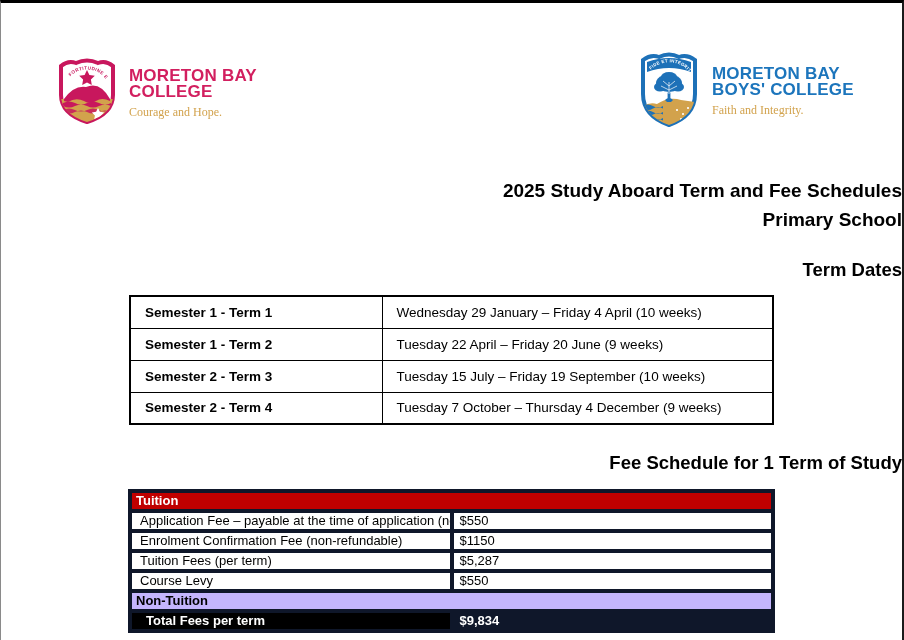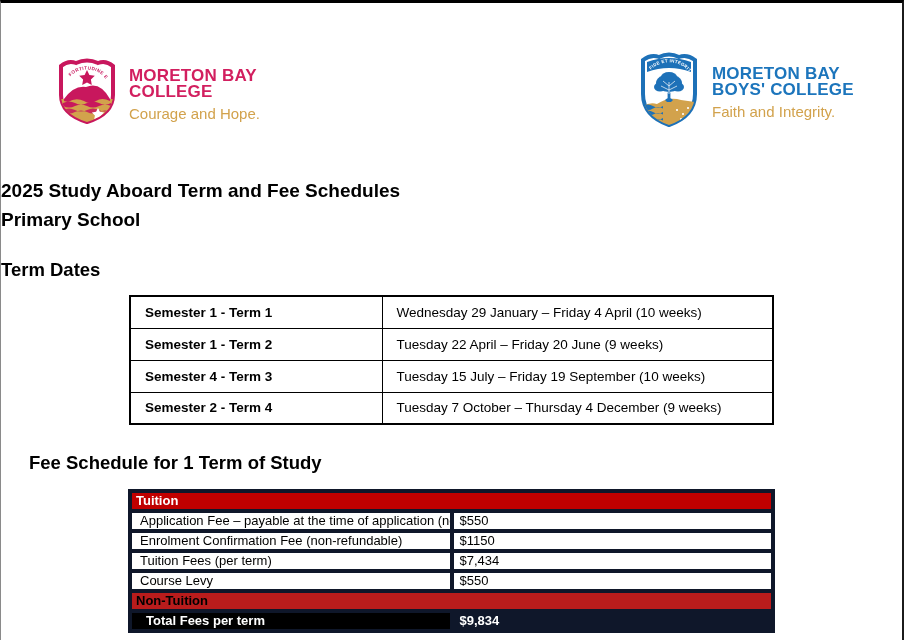--- a/index.html
+++ b/index.html
@@ -20,24 +20,24 @@
   
   .logo { position: absolute; display: flex; align-items: flex-start; }
   .logo-left  { left: 55px;  top: 54px; }
   .logo-right { left: 636px; top: 47px; }
   .logo-textblock { margin-left: 11px; }
   .logo-left  .logo-textblock { padding-top: 11px; }
   .logo-right .logo-textblock { padding-top: 16px; }
   .logo-name { font-size: 17px; font-weight: bold; letter-spacing: 0.2px; line-height: 16px; white-space: nowrap; }
   .logo-left  .logo-name { color: #D21F5F; }
   .logo-right .logo-name { color: #1C75BC; }
-  .logo-tagline { font-size: 15px; color: #D2A24C; margin-top: 5px; }
-
-  
-  .center-text { position: absolute; left: 0; width: 100%; text-align: left; color: #000; }
+  .logo-tagline { font-size: 12px; color: #D2A24C; margin-top: 5px; font-family: Liberation Serif, serif; }
+
+  
+  .center-text { position: absolute; left: 0; width: 100%; text-align: right; color: #000; }
   .doc-title    { top: 177px; font-size: 19px;   font-weight: bold; }
   .doc-subtitle { top: 206px; font-size: 19px;   font-weight: bold; }
   .term-heading { top: 256px; font-size: 18.5px; font-weight: bold; }
   .fee-heading  { top: 449px; font-size: 18.5px; font-weight: bold; padding-left: 28px; }
 
   
   .term-table {
     position: absolute; left: 128px; top: 292px;
     width: 645px; border-collapse: collapse; table-layout: fixed;
     border: 2px solid #000;
@@ -156,21 +156,21 @@
     <tbody>
         <tr>
           <td class="term-col">Semester 1 - Term 1</td>
           <td class="dates-col">Wednesday 29 January – Friday 4 April (10 weeks)</td>
         </tr>
         <tr>
           <td class="term-col">Semester 1 - Term 2</td>
           <td class="dates-col">Tuesday 22 April – Friday 20 June (9 weeks)</td>
         </tr>
         <tr>
-          <td class="term-col">Semester 4 - Term 3</td>
+          <td class="term-col">Semester 2 - Term 3</td>
           <td class="dates-col">Tuesday 15 July – Friday 19 September (10 weeks)</td>
         </tr>
         <tr>
           <td class="term-col">Semester 2 - Term 4</td>
           <td class="dates-col">Tuesday 7 October – Thursday 4 December (9 weeks)</td>
         </tr>
       </tbody>
   </table>
 
   <table class="fee-table">
@@ -181,28 +181,28 @@
         <tr>
           <td class="fee-label">Application Fee – payable at the time of application (non-refundable)</td>
           <td class="fee-amount">$550</td>
         </tr>
         <tr>
           <td class="fee-label">Enrolment Confirmation Fee (non-refundable)</td>
           <td class="fee-amount">$1150</td>
         </tr>
         <tr>
           <td class="fee-label">Tuition Fees (per term)</td>
-          <td class="fee-amount">$7,434</td>
+          <td class="fee-amount">$5,287</td>
         </tr>
         <tr>
           <td class="fee-label">Course Levy</td>
           <td class="fee-amount">$550</td>
         </tr>
         <tr class="sec">
-          <td class="" colspan="2" style="background: #b91c1c; color: rgb(0, 0, 0);">Non-Tuition</td>
+          <td class="" colspan="2" style="background: #c4b5fd; color: rgb(0, 0, 0);">Non-Tuition</td>
         </tr>
         <tr class="total">
           <td class="fee-label" style="background: rgb(0, 0, 0); color: rgb(255, 255, 255); padding-left: 14px;">Total Fees per term</td>
           <td class="fee-amount" style="background: #0f172a; color: rgb(255, 255, 255);">$9,834</td>
         </tr>
       </tbody>
   </table>
 
 </div>
 

